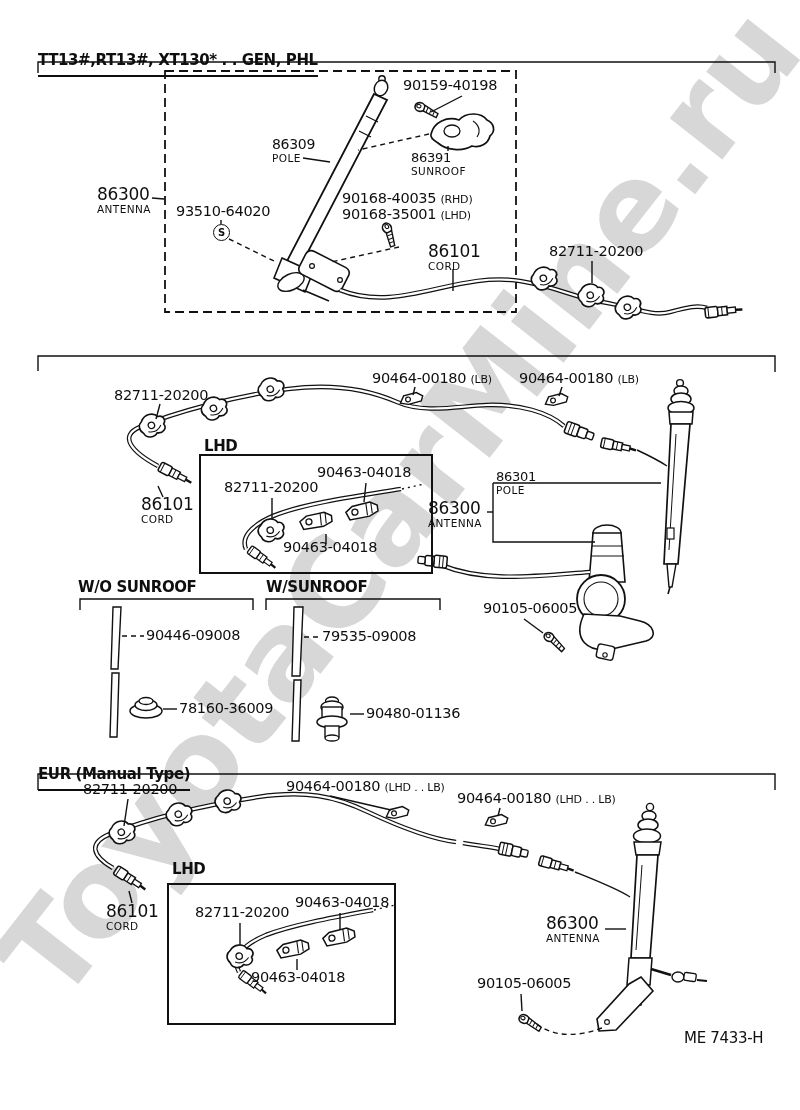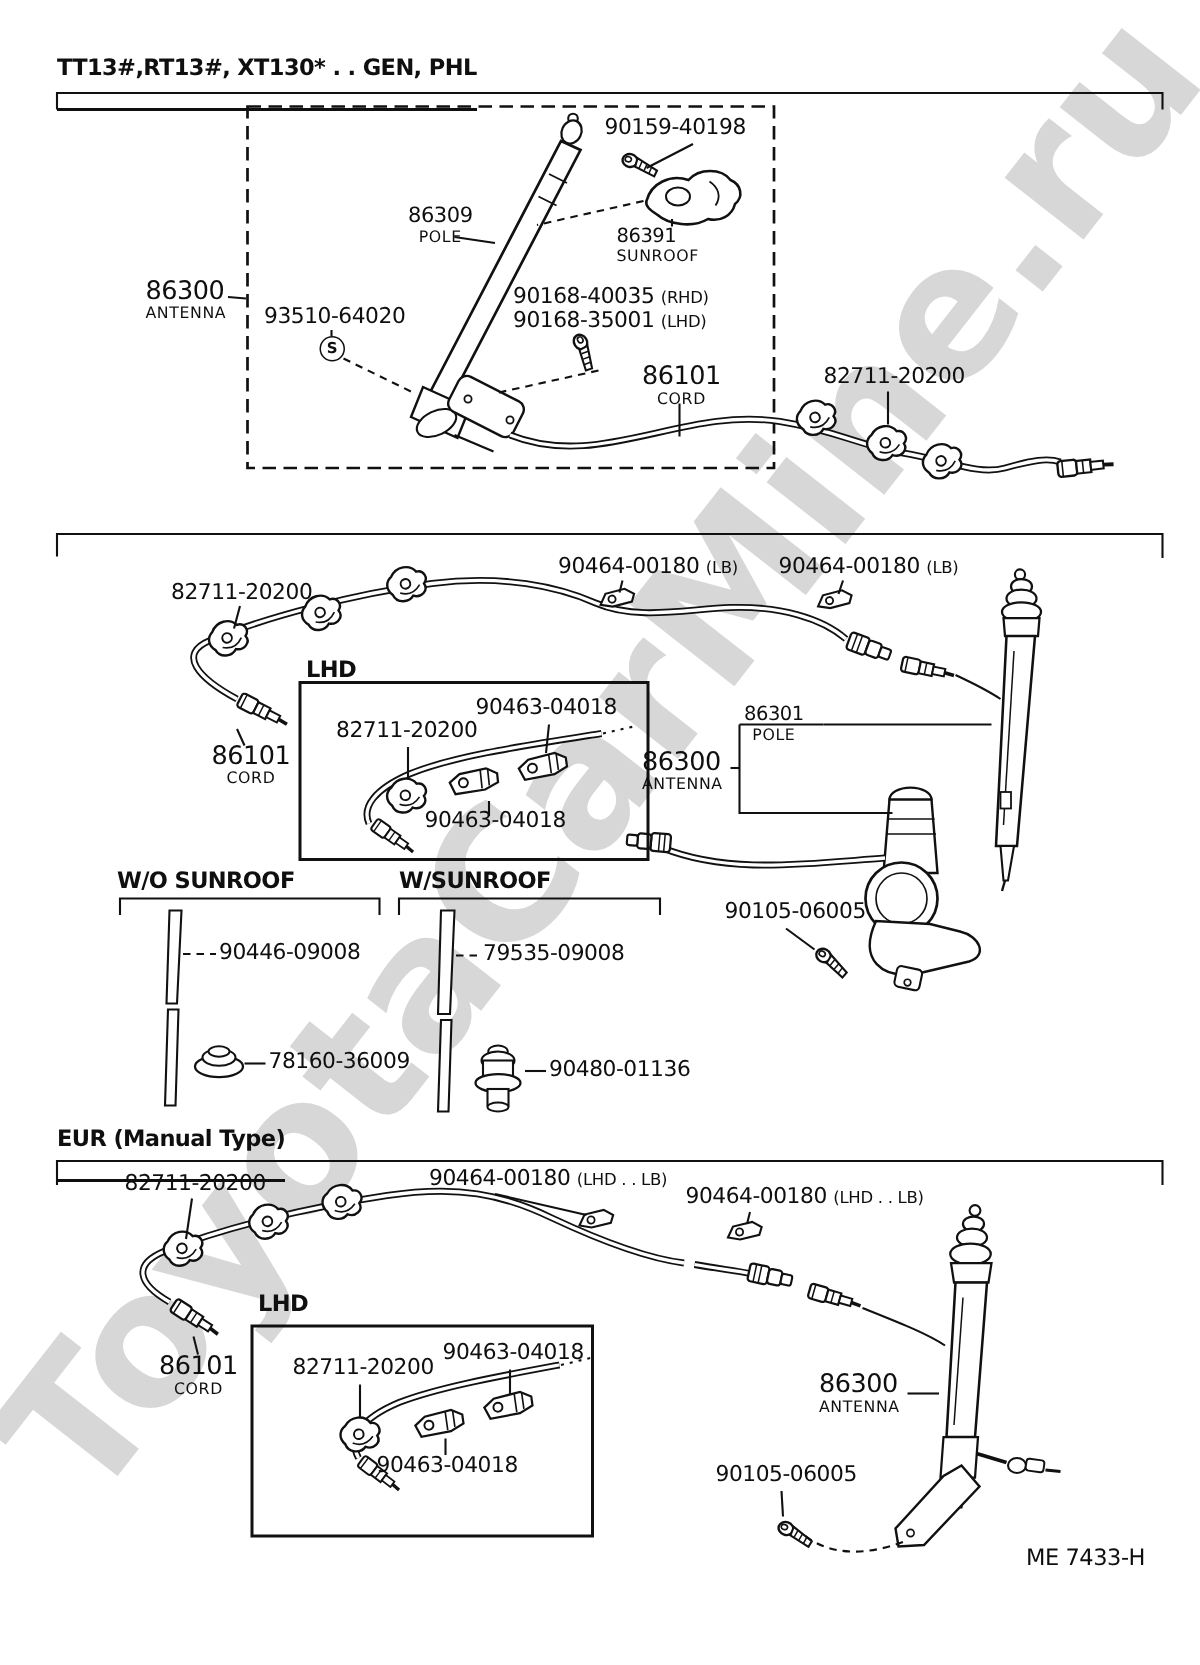--- a/index.html
+++ b/index.html
@@ -9,24 +9,24 @@
         transform:rotate(-52deg);font:bold 122px "DejaVu Sans",sans-serif;
         color:#d7d7d7;white-space:nowrap;z-index:0;}
   svg.art{position:absolute;left:0;top:0;z-index:1;}
   .co{fill:none;stroke:#111;stroke-width:4.6;}
   .ci{fill:none;stroke:#fff;stroke-width:2.2;}
   .ld{stroke:#111;stroke-width:1.4;fill:none;}
   .ldd{stroke:#111;stroke-width:1.4;fill:none;stroke-dasharray:5 4;}
   .ln{stroke:#111;fill:#fff;}
   .lbl{position:absolute;font-weight:normal;font-size:14.5px;letter-spacing:-0.3px;
        line-height:1.1;white-space:nowrap;z-index:3;color:#0f0f0f;}
-  .lbl .cap{display:block;font-size:10.5px;letter-spacing:.4px;text-align:center;}
+  .lbl .cap{display:block;font-size:10.5px;letter-spacing:.4px;}
   .lbl .sfx{font-size:11px;letter-spacing:-0.2px;}
   .title{position:absolute;font-weight:bold;font-size:15px;letter-spacing:-0.4px;
-       border-bottom:2px solid #0f0f0f;padding-bottom:18px;white-space:nowrap;z-index:3;}
+       border-bottom:2px solid #0f0f0f;padding-bottom:6px;white-space:nowrap;z-index:3;margin-top:15px;}
   .stitle{position:absolute;font-weight:bold;font-size:15px;letter-spacing:-0.4px;
        white-space:nowrap;z-index:3;}
   .circle-s{position:absolute;width:15px;height:15px;border:1.6px solid #0f0f0f;
        border-radius:50%;font:bold 10px "DejaVu Sans",sans-serif;display:flex;
        align-items:center;justify-content:center;z-index:3;background:#fff;}
 </style>
 </head>
 <body>
 
 <div class="page">

